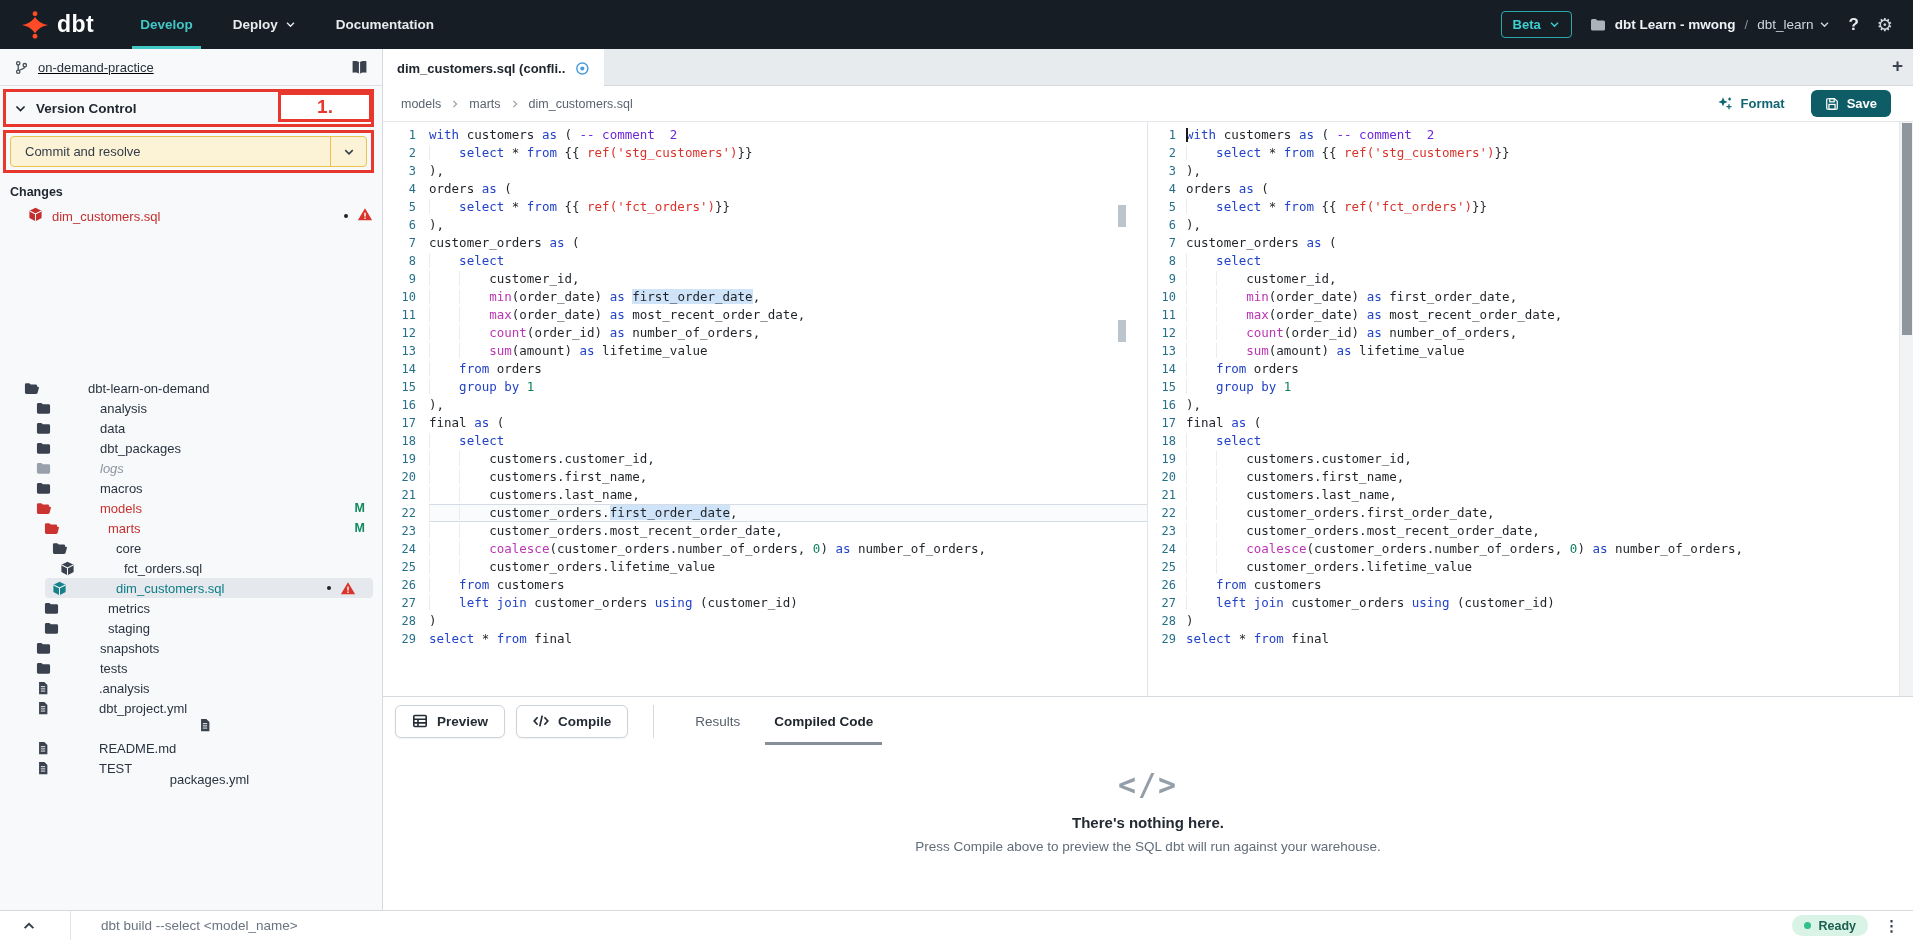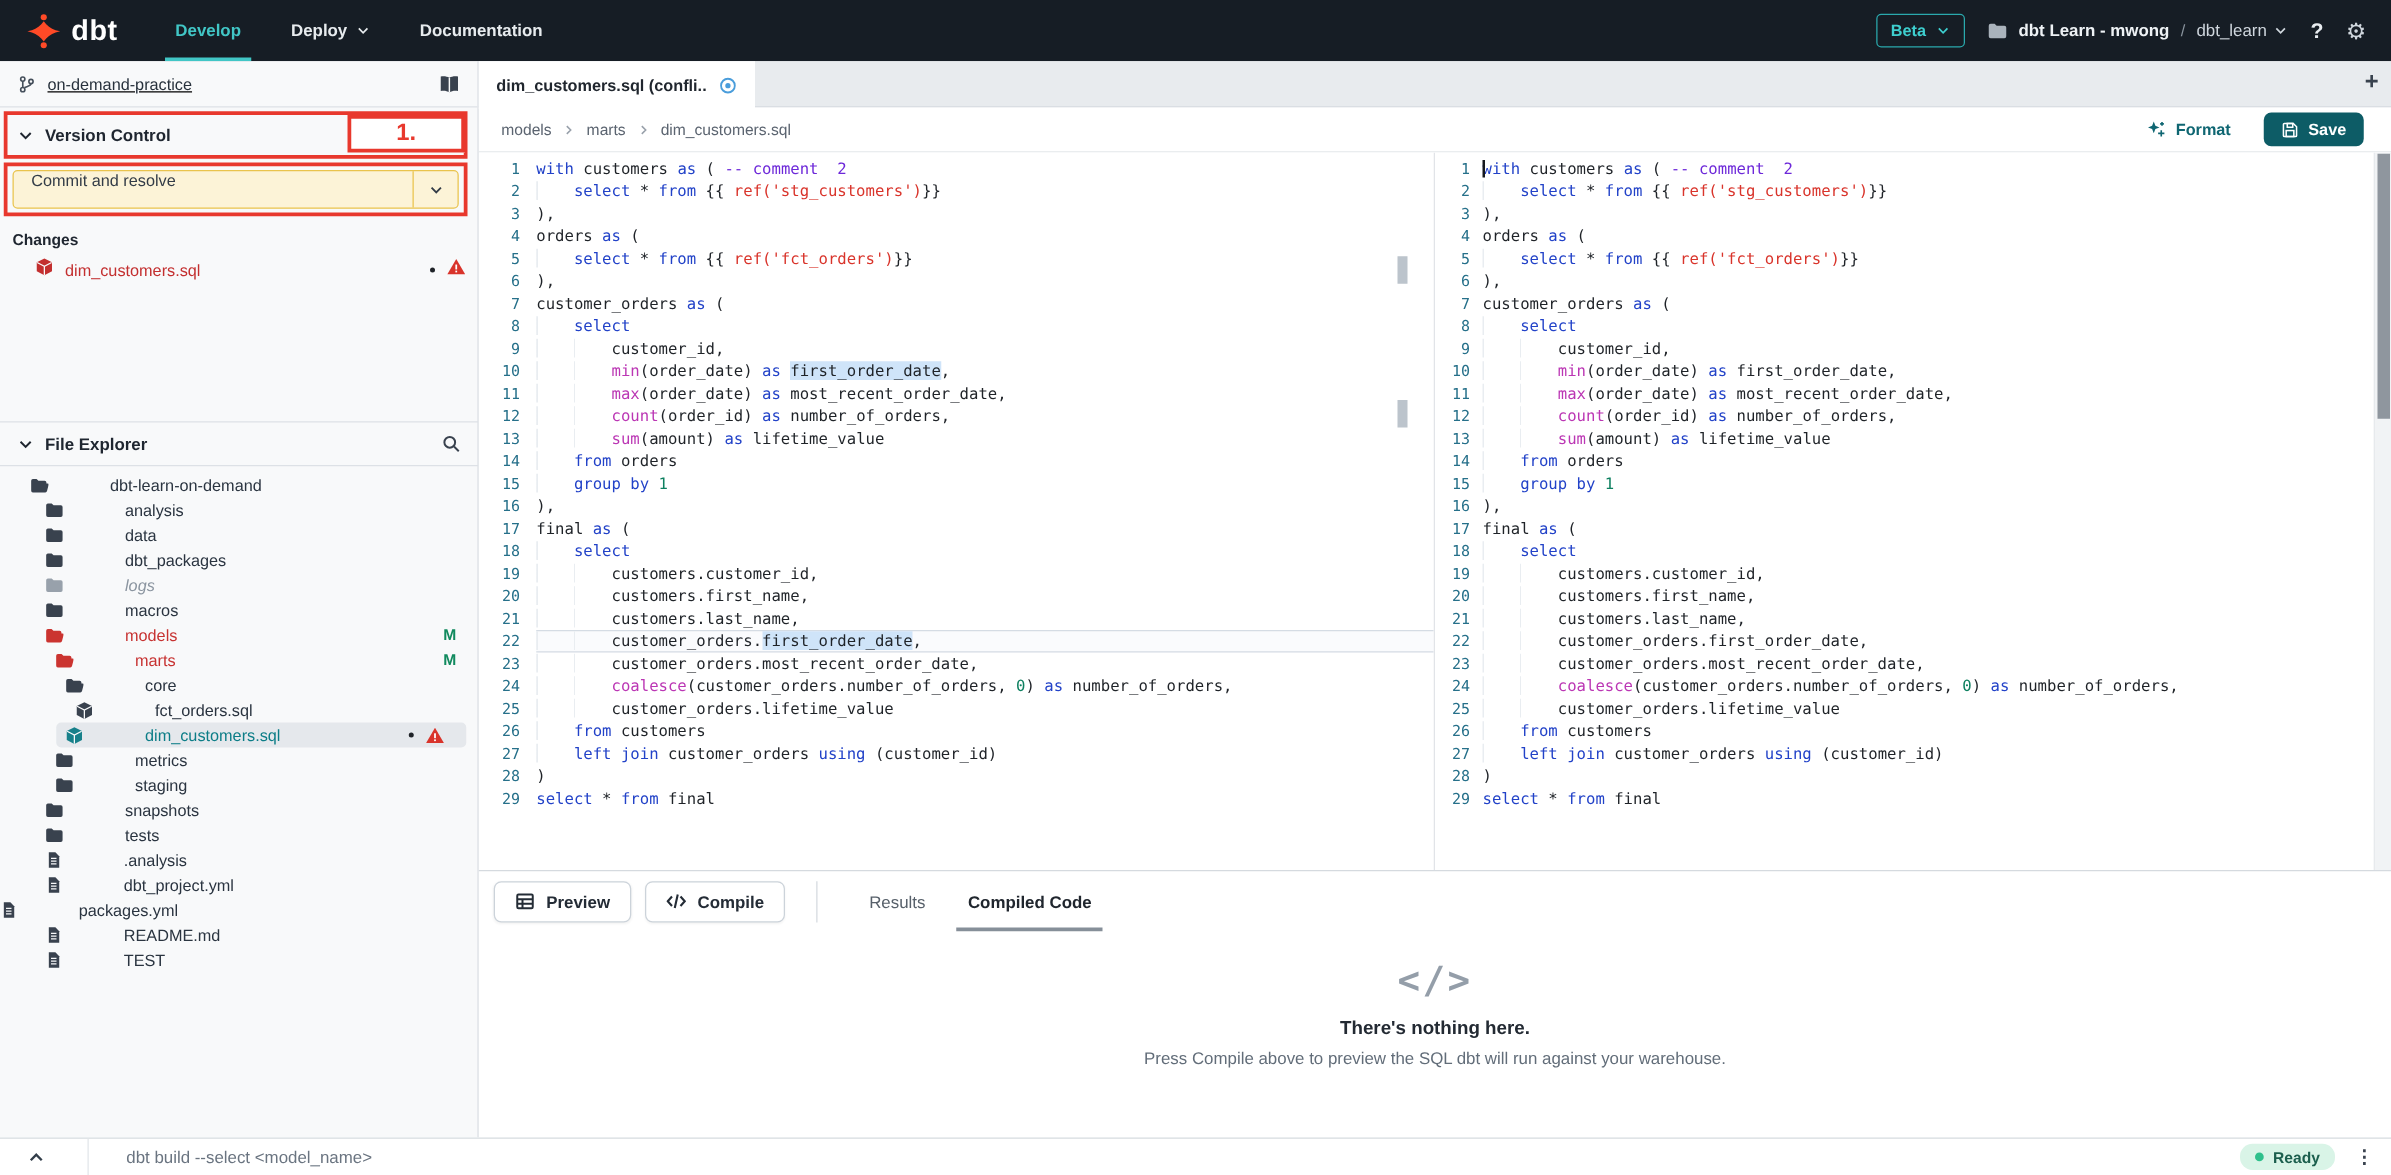--- a/index.html
+++ b/index.html
@@ -34,21 +34,21 @@
   .branch-row { height:37px; display:flex; align-items:center; padding:0 14px; border-bottom:1px solid #dde1e6; }
   .branch-label { font-size:13px; color:#27313c; margin-left:9px; }
   .book-btn { margin-left:auto; cursor:pointer; display:flex; }
   .vc-header { position:absolute; left:0; top:41px; width:383px; height:37px; display:flex; align-items:center; padding:0 14px; }
   .vc-title { font-size:13.5px; font-weight:700; color:#1f2630; margin-left:9px; }
   .anno-box-1 { position:absolute; left:3px; top:40px; width:371px; height:38px; border:3px solid #e8382d; pointer-events:none; z-index:5; }
   .anno-box-2 { position:absolute; left:3px; top:81px; width:371px; height:43px; border:3px solid #e8382d; pointer-events:none; z-index:5; }
   .anno-label { position:absolute; left:278px; top:43px; width:94px; height:30px; background:#fff; border:3px solid #e8382d;
                 color:#e8382d; font-weight:bold; font-size:19px; display:flex; align-items:center; justify-content:center; z-index:6; }
   .commit-btn { position:absolute; left:10px; top:87px; width:357px; height:31px; background:#fcf3d7;
-                border:1px solid #e9c34d; border-radius:4px; display:flex; cursor:pointer; }
+                border:1px solid #e9c34d; border-radius:4px; display:flex; align-items:center; cursor:pointer; }
   .commit-label { font-size:13px; color:#333c47; padding-left:14px; }
   .commit-caret { margin-left:auto; width:36px; height:100%; border-left:1px solid #e9c34d; display:flex; align-items:center; justify-content:center; }
   .changes-title { position:absolute; left:10px; top:136px; font-size:12.5px; font-weight:700; color:#1f2630; }
   .changes-list { position:absolute; left:0; top:156px; width:383px; }
   .chg-row { height:22px; display:flex; align-items:center; padding:0 10px 0 28px; cursor:pointer; }
   .chg-name { font-size:13px; color:#c32f2f; margin-left:9px; }
   .dot { width:4px; height:4px; border-radius:50%; background:#1f2328; }
   .chg-right { margin-left:auto; display:flex; align-items:center; gap:9px; }
 
   .fe-header { position:absolute; left:0; top:288px; width:383px; height:36px; display:flex; align-items:center;
@@ -234,32 +234,20 @@
             <span class="dot"></span>
             <span class="ticon"><svg width="16" height="15" viewBox="0 0 16 16">
                 <path fill="#d9342b" d="M8 1.2l7.6 13H.4L8 1.2z"></path>
                 <rect x="7.25" y="6" width="1.5" height="4.2" fill="#fff"></rect>
                 <rect x="7.25" y="11.2" width="1.5" height="1.5" fill="#fff"></rect>
               </svg></span>
           </span>
         </div>
       </div>
 
-    <div class="fe-header">
-      <svg width="13" height="13" viewBox="0 0 16 16">
-          <path d="M3 5.5l5 5 5-5" stroke="#1f2630" stroke-width="2" fill="none"></path>
-        </svg>
-      <span class="fe-title">File Explorer</span>
-      <span class="fe-search">
-        <svg width="16" height="16" viewBox="0 0 16 16" fill="none" stroke="#39424e" stroke-width="1.6">
-            <circle cx="6.8" cy="6.8" r="4.3"></circle>
-            <path d="M10.2 10.2L14 14"></path>
-          </svg>
-      </span>
-    </div>
     <div class="tree">
         <div class="trow" style="padding-left: 24px;">
           <span class="ticon">
             <svg width="15" height="15" viewBox="0 0 16 16">
               <path fill="currentColor" d="M1 3.8A1.5 1.5 0 0 1 2.5 2.3h3.1l1.6 1.5h5.3A1.5 1.5 0 0 1 14 5.3v.9h.9a1 1 0 0 1 .97 1.25l-1.35 5.2a1.5 1.5 0 0 1-1.45 1.12H2.5A1.5 1.5 0 0 1 1 12.2V3.8z"></path>
             </svg>
           </span>
           <span class="tlabel">dbt-learn-on-demand</span>
         </div>
         <div class="trow" style="padding-left: 36px;">
@@ -399,21 +387,21 @@
         </div>
         <div class="trow" style="padding-left: 36px;">
           <span class="ticon">
             <svg width="14" height="14" viewBox="0 0 16 16">
               <path fill="currentColor" d="M3.5 1h6L13 4.5V15h-9.5z"></path>
               <path d="M5.5 6.5h5M5.5 9h5M5.5 11.5h5" stroke="#f8f9fa" stroke-width="1.1"></path>
             </svg>
           </span>
           <span class="tlabel">dbt_project.yml</span>
         </div>
-        <div class="trow" style="">
+        <div class="trow" style="padding-left: 36px; flex-direction: column;">
           <span class="ticon">
             <svg width="14" height="14" viewBox="0 0 16 16">
               <path fill="currentColor" d="M3.5 1h6L13 4.5V15h-9.5z"></path>
               <path d="M5.5 6.5h5M5.5 9h5M5.5 11.5h5" stroke="#f8f9fa" stroke-width="1.1"></path>
             </svg>
           </span>
           <span class="tlabel">packages.yml</span>
         </div>
         <div class="trow" style="padding-left: 36px;">
           <span class="ticon">

